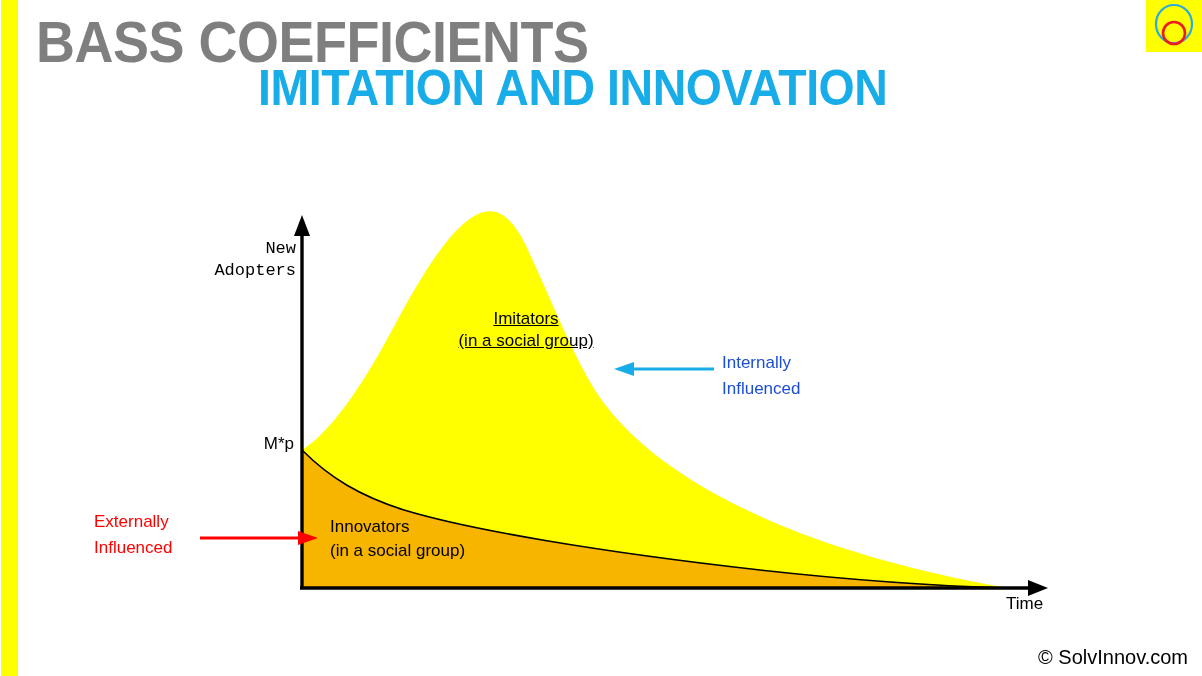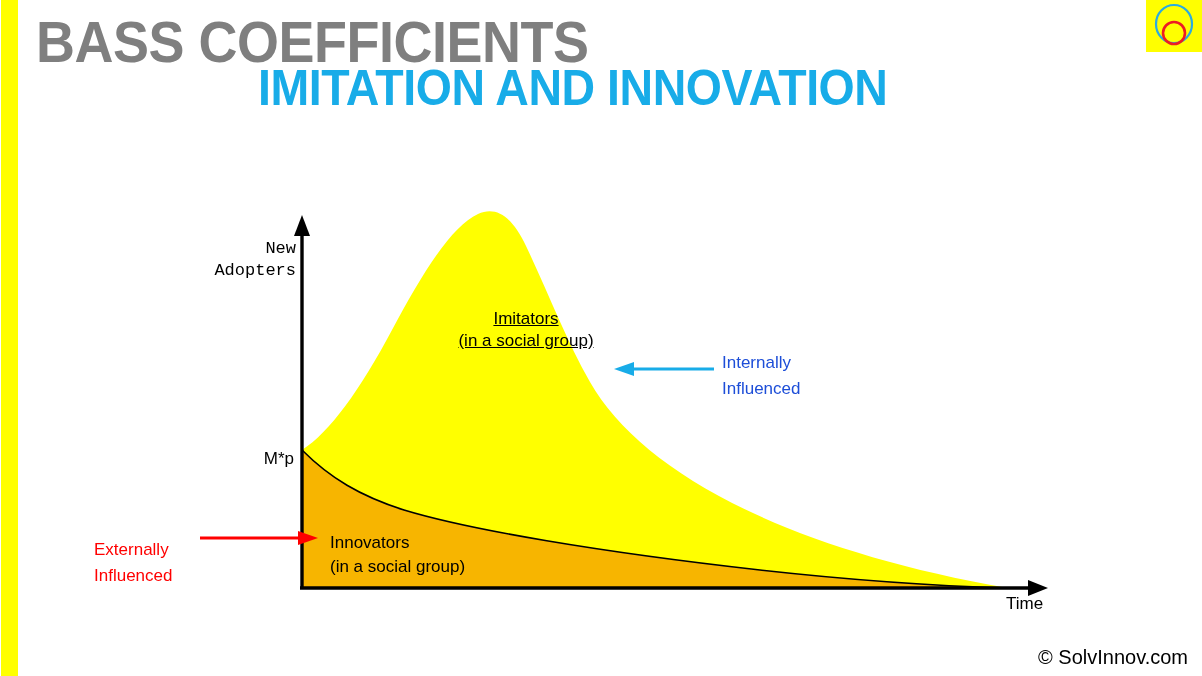--- a/index.html
+++ b/index.html
@@ -88,50 +88,49 @@
   #yaxis-label {
     left: 196px;
     top: 238px;
     width: 100px;
     text-align: right;
     white-space: normal;
     font-family: Liberation Mono, monospace;
   }
   #mp-label {
     left: 236px;
-    top: 448px;
+    top: 433px;
     width: 58px;
     text-align: right;
   }
   #xaxis-label {
     left: 986px;
     top: 593px;
     margin-left: 20px;
   }
   #imitators-label {
     left: 418px;
     top: 308px;
     width: 216px;
     text-align: center;
     white-space: normal;
     text-decoration: underline;
   }
   #innovators-label {
     left: 330px;
-    top: 531px;
+    top: 515px;
     white-space: normal;
     line-height: 24px;
   }
   #external-label {
     left: 94px;
     top: 509px;
     color: #ff0000;
     line-height: 26px;
     white-space: normal;
-    margin-top: 28px;
   }
   #internal-label {
     left: 722px;
     top: 344px;
     color: #1d4ed8;
     line-height: 26px;
     white-space: normal;
     margin-top: 6px;
   }
   #copyright {

